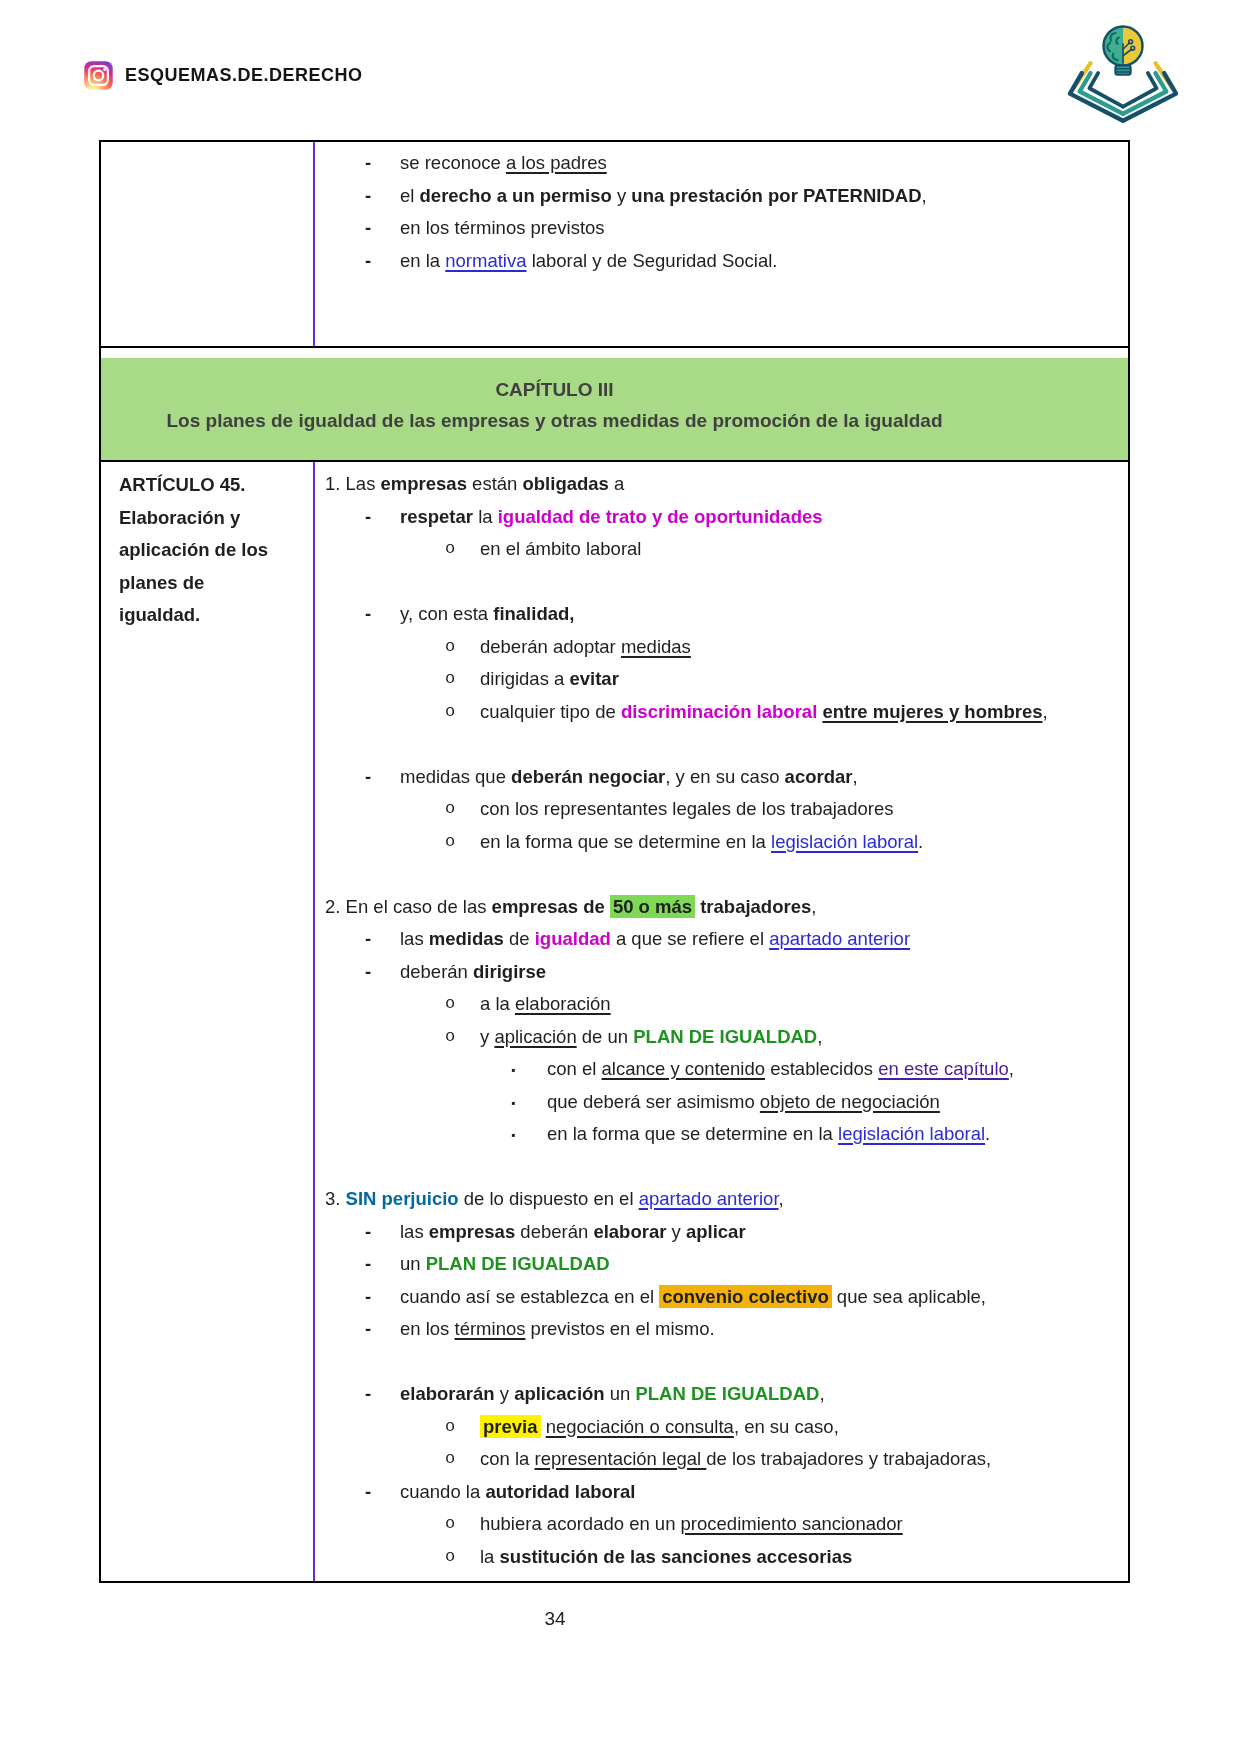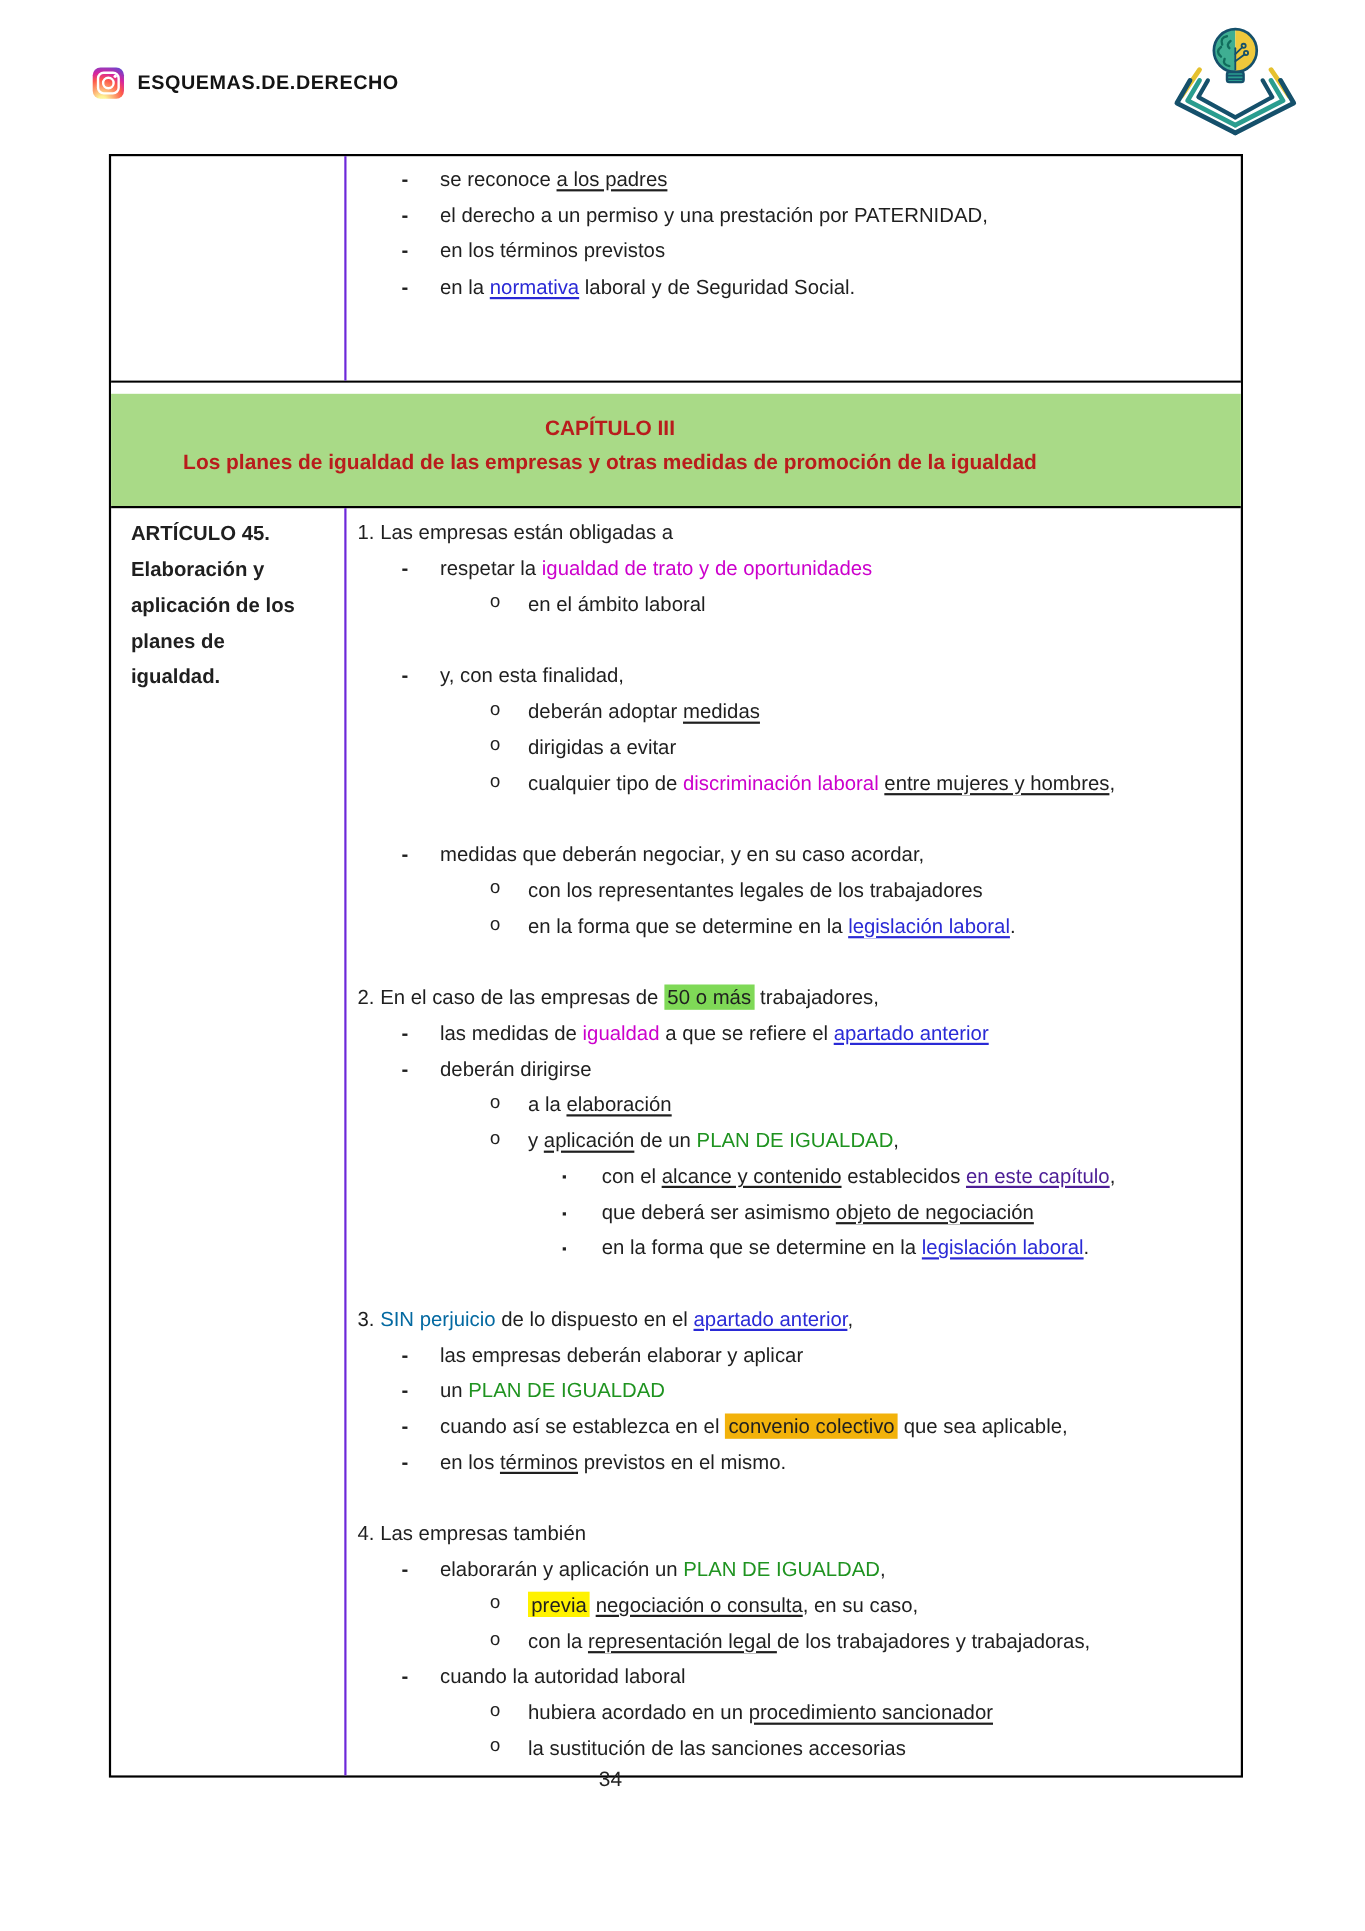--- a/index.html
+++ b/index.html
@@ -14,36 +14,36 @@
   .logo { position:absolute; left:1058px; top:16px; width:130px; height:112px; }
 
   
   .tbl { position:absolute; left:99px; top:140px; width:1031px; border:2px solid #000; }
   .row { display:grid; grid-template-columns:214px 1fr; }
   .cl { border-right:2px solid #6d28d9; }
   .row1 { height:206px; border-bottom:2px solid #000; }
   .row1 .cr { padding:5px 10px 0 10px; }
   .bannerwrap { padding-top:10px; border-bottom:2px solid #000; background:#fff; }
   .banner { padding:16px 120px 24px 0; text-align:center; font-weight:700;
-            font-size:19px; line-height:31px; color:#b91c1c; }
+            font-size:19px; line-height:31px; color:#404040; }
   .row2 .cr { padding:6px 10px 8px 10px; }
   .row2 .cl { padding:7px 6px 0 18px; }
   .tline { line-height:32.5px; font-weight:700; font-size:18.5px; white-space:nowrap; }
 
   
   .line { position:relative; line-height:32.5px; font-size:18.5px; white-space:nowrap; }
   .blank { height:32.5px; }
   .l1 { padding-left:75px; }
   .l2 { padding-left:155px; }
   .l3 { padding-left:222px; }
   .mk { position:absolute; top:0; }
   .l1 > .mk { left:40px; font-weight:700; }
   .l2 > .mk { left:120px; font-family:"Liberation Mono", monospace; font-size:17px; }
   .l3 > .mk { left:186px; font-size:12px; top:1px; }
-  .b { font-weight:400; }
+  .b { font-weight:700; }
   .u { text-decoration:underline; text-decoration-thickness:1.5px; text-underline-offset:3px; }
   a.lnk { text-decoration:underline; text-decoration-thickness:1.5px; text-underline-offset:3px; cursor:pointer; }
   .hl { padding:1px 3px; }
 
   
   .footer { position:absolute; left:100px; top:1608px; width:910px; text-align:center;
             font-size:19px; color:#222; }
 </style>
 </head>
 <body>
@@ -152,21 +152,20 @@
           <div class="line l3"><span class="mk">▪</span><span>con el </span><span class="u">alcance y contenido</span><span> establecidos </span><a href="#" class="lnk" style="color: #4c1d95;">en este capítulo</a><span>,</span></div>
           <div class="line l3"><span class="mk">▪</span><span>que deberá ser asimismo </span><span class="u">objeto de negociación</span></div>
           <div class="line l3"><span class="mk">▪</span><span>en la forma que se determine en la </span><a href="#" class="lnk" style="color: rgb(42, 42, 214);">legislación laboral</a><span>.</span></div>
           <div class="line blank"></div>
           <div class="line l0"><span>3. </span><span class="b" style="color: #0369a1; text-align: center;">SIN perjuicio</span><span> de lo dispuesto en el </span><a href="#" class="lnk" style="color: rgb(42, 42, 214);">apartado anterior</a><span>,</span></div>
           <div class="line l1"><span class="mk">-</span><span>las </span><span class="b">empresas</span><span> deberán </span><span class="b">elaborar</span><span> y </span><span class="b">aplicar</span></div>
           <div class="line l1"><span class="mk">-</span><span>un </span><span class="b" style="color: rgb(31, 147, 32);">PLAN DE IGUALDAD</span></div>
           <div class="line l1"><span class="mk">-</span><span>cuando así se establezca en el </span><span class="b hl" style="background: rgb(242, 178, 11);">convenio colectivo</span><span> que sea aplicable,</span></div>
           <div class="line l1"><span class="mk">-</span><span>en los </span><span class="u">términos</span><span> previstos en el mismo.</span></div>
           <div class="line blank"></div>
-          <div class="line l0"><span>4. Las </span><span class="b">empresas</span><span> también</span></div>
           <div class="line l1"><span class="mk">-</span><span class="b">elaborarán</span><span> y </span><span class="b">aplicación</span><span> un </span><span class="b" style="color: rgb(31, 147, 32);">PLAN DE IGUALDAD</span><span>,</span></div>
           <div class="line l2"><span class="mk">o</span><span class="b hl" style="background: rgb(255, 242, 0);">previa</span><span> </span><span class="u">negociación o consulta</span><span>, en su caso,</span></div>
           <div class="line l2"><span class="mk">o</span><span>con la </span><span class="u">representación legal </span><span>de los trabajadores y trabajadoras,</span></div>
           <div class="line l1"><span class="mk">-</span><span>cuando la </span><span class="b">autoridad laboral</span></div>
           <div class="line l2"><span class="mk">o</span><span>hubiera acordado en un </span><span class="u">procedimiento sancionador</span></div>
           <div class="line l2"><span class="mk">o</span><span>la </span><span class="b">sustitución de las sanciones accesorias</span></div>
         </div>
     </div>
   </div>
 

